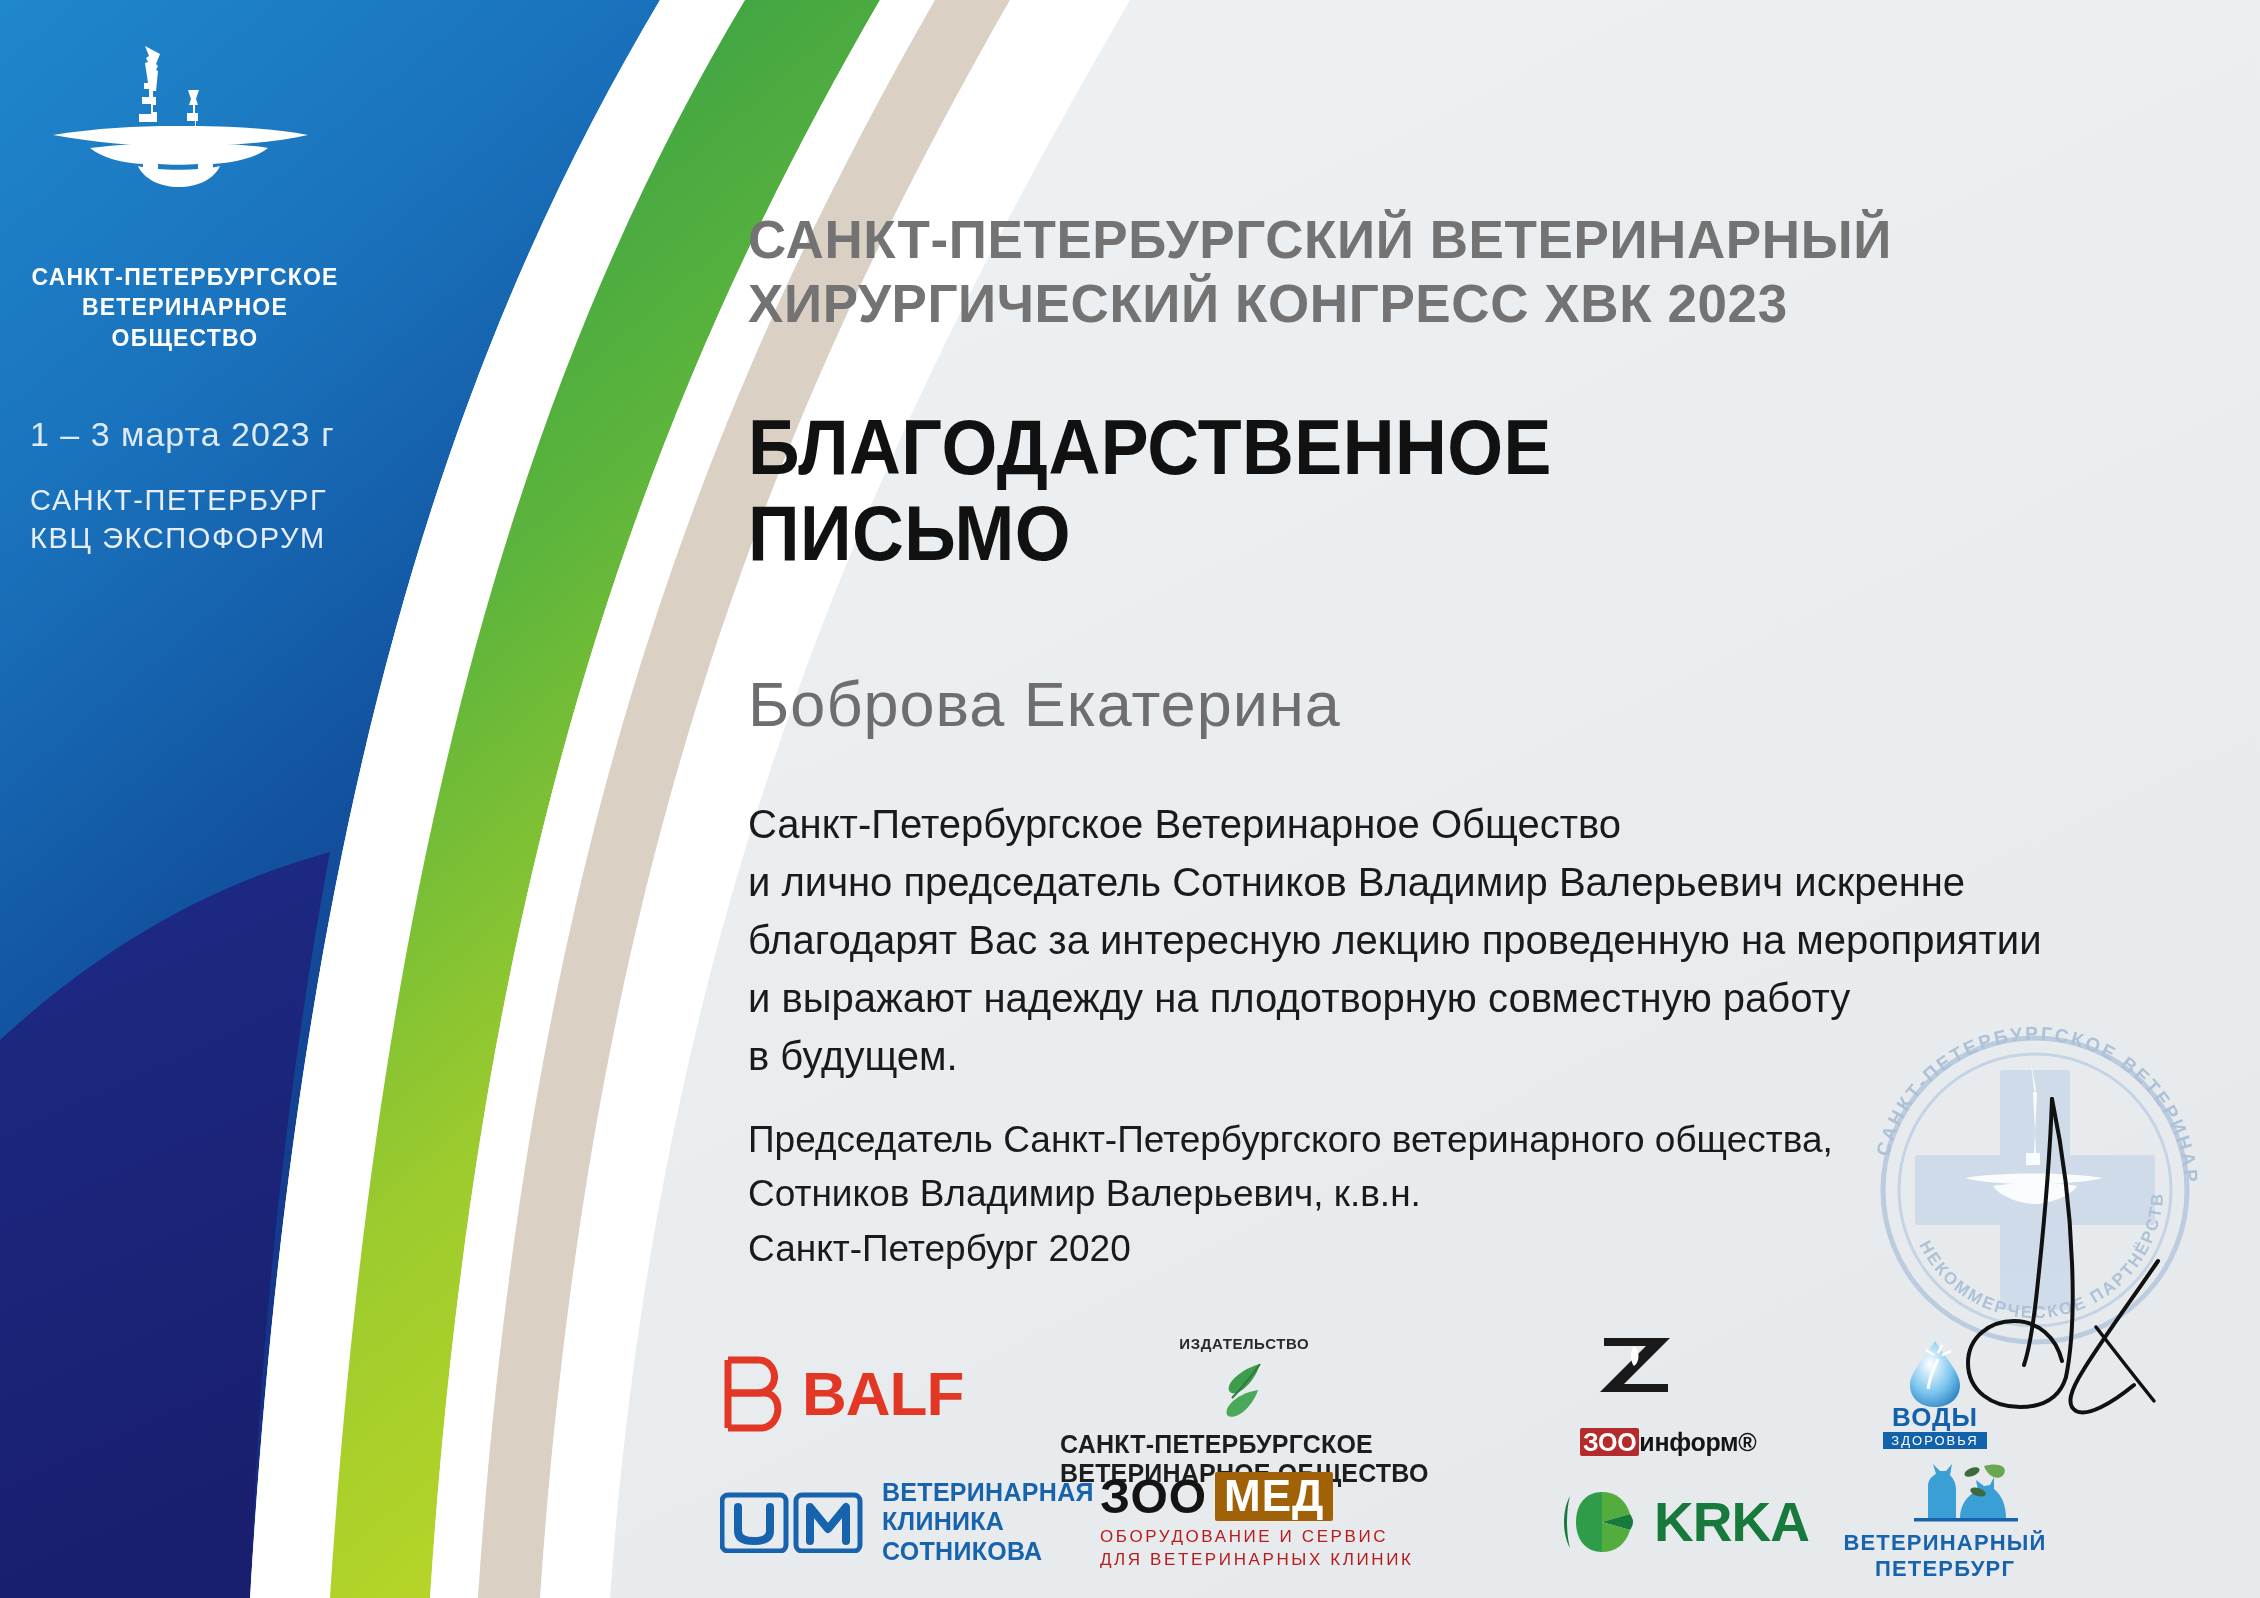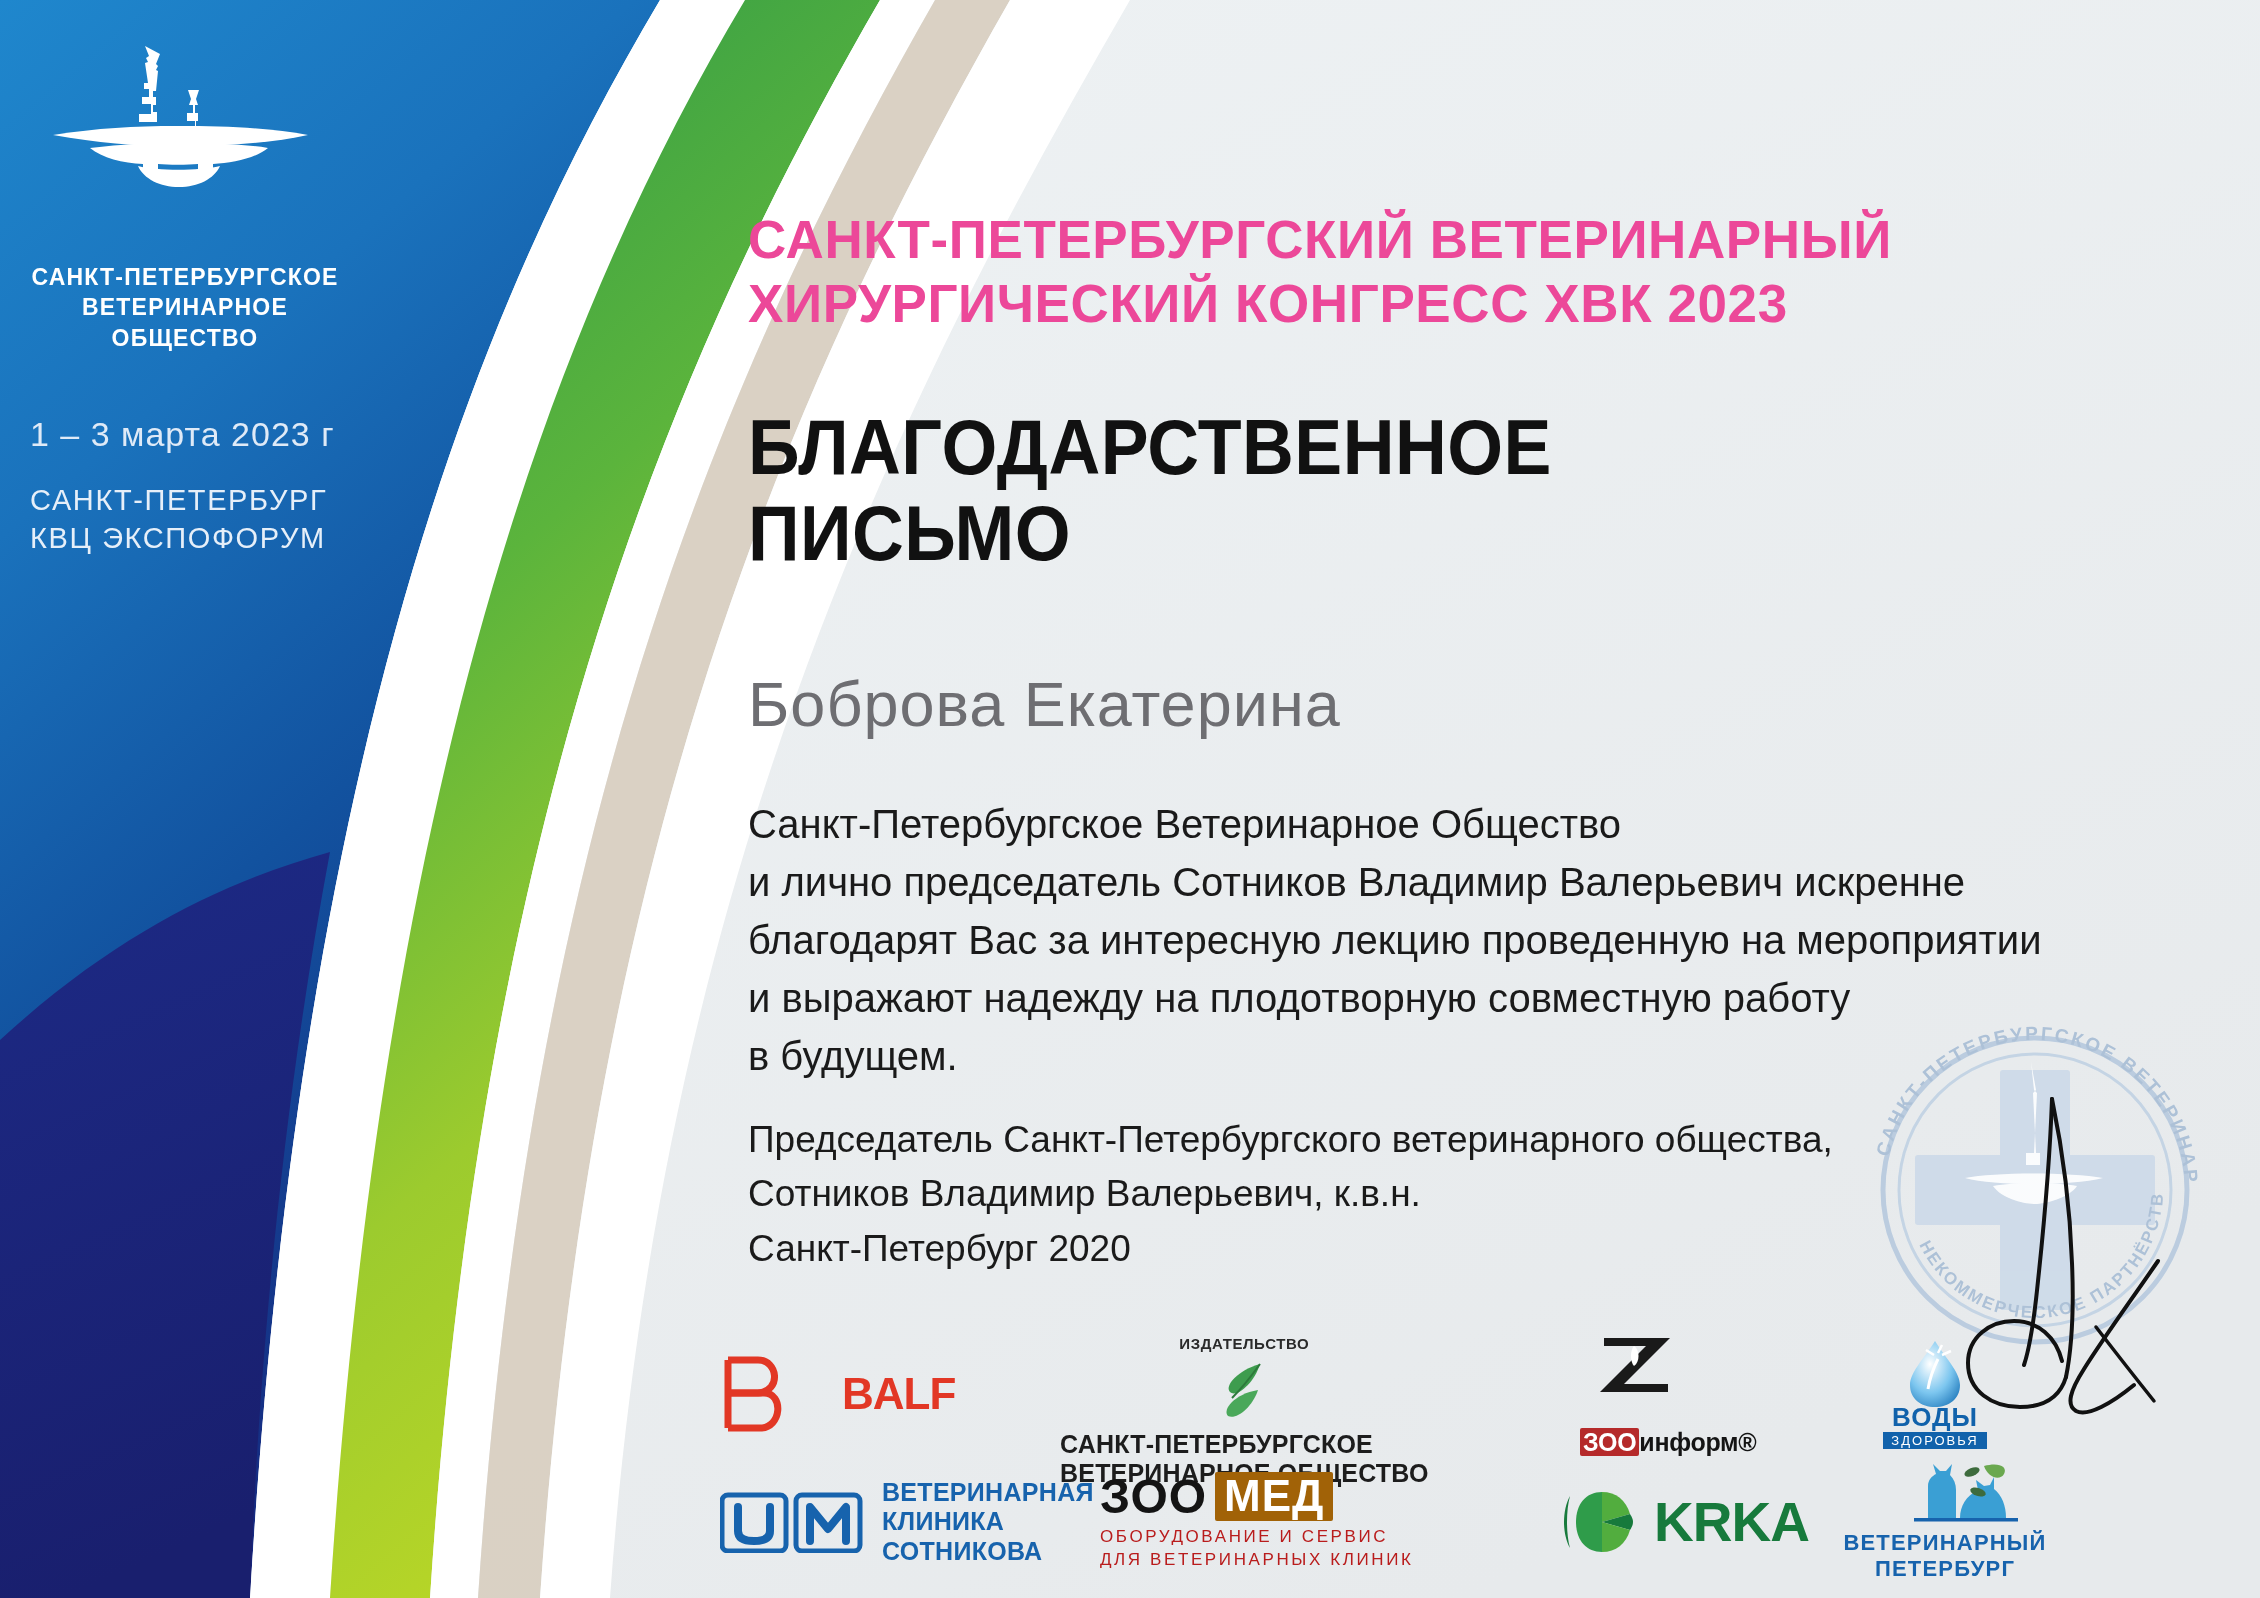--- a/index.html
+++ b/index.html
@@ -54,21 +54,21 @@
   #event-venue .ln{display:block;white-space:nowrap;}
 
   
   #main{
     position:absolute;left:748px;top:0;width:1420px;height:1598px;
     z-index:6;
   }
 
   #congress-title{
     position:absolute;left:0;top:208px;width:1340px;
-    color:#ec4899;
+    color:#737373;
     font-weight:bold;
     font-size:53px;
     letter-spacing:0.6px;
     line-height:1.20;
   }
   #congress-title .ln{display:block;white-space:nowrap;}
 
   #doc-heading{
     position:absolute;left:0;top:405px;width:1340px;
     color:#111111;
@@ -123,23 +123,22 @@
     z-index:6;
   }
   .srow{position:absolute;left:0;width:1460px;height:118px;}
   .srow.r1{top:0;}
   .srow.r2{top:128px;}
   .slot{position:absolute;height:118px;display:flex;align-items:center;}
 
   .balf{gap:14px;}
   .balf .bmark{width:68px;height:78px;}
   .balf .btext{
-    color:#e23725;font-weight:bold;font-size:44px;letter-spacing:-1px;
+    color:#e23725;font-weight:bold;font-size:62px;letter-spacing:-1px;
     line-height:1;
-    margin-left:40px;
   }
 
   .pub{gap:10px;}
   .pub .plabel{
     color:#2a2a2a;font-size:15px;font-weight:bold;letter-spacing:.6px;
     white-space:nowrap;
   }
   .pub .pleaf{width:48px;height:58px;}
   .pub .ptext{
     color:#1d1d1d;font-weight:bold;font-size:25px;line-height:1.16;

